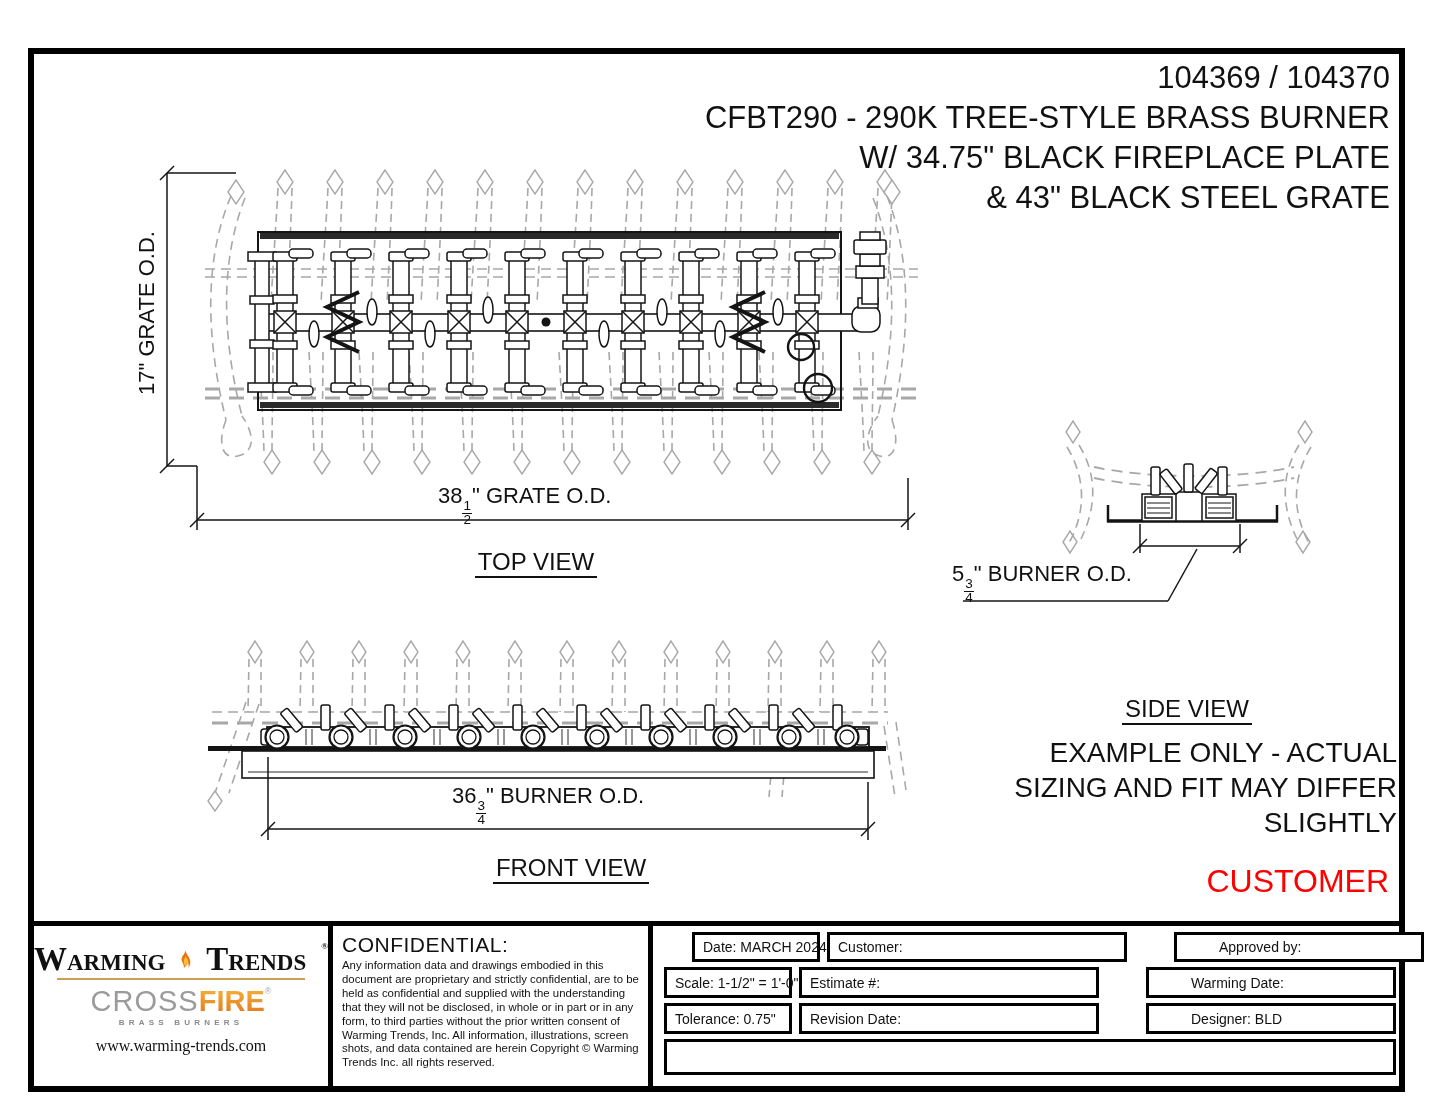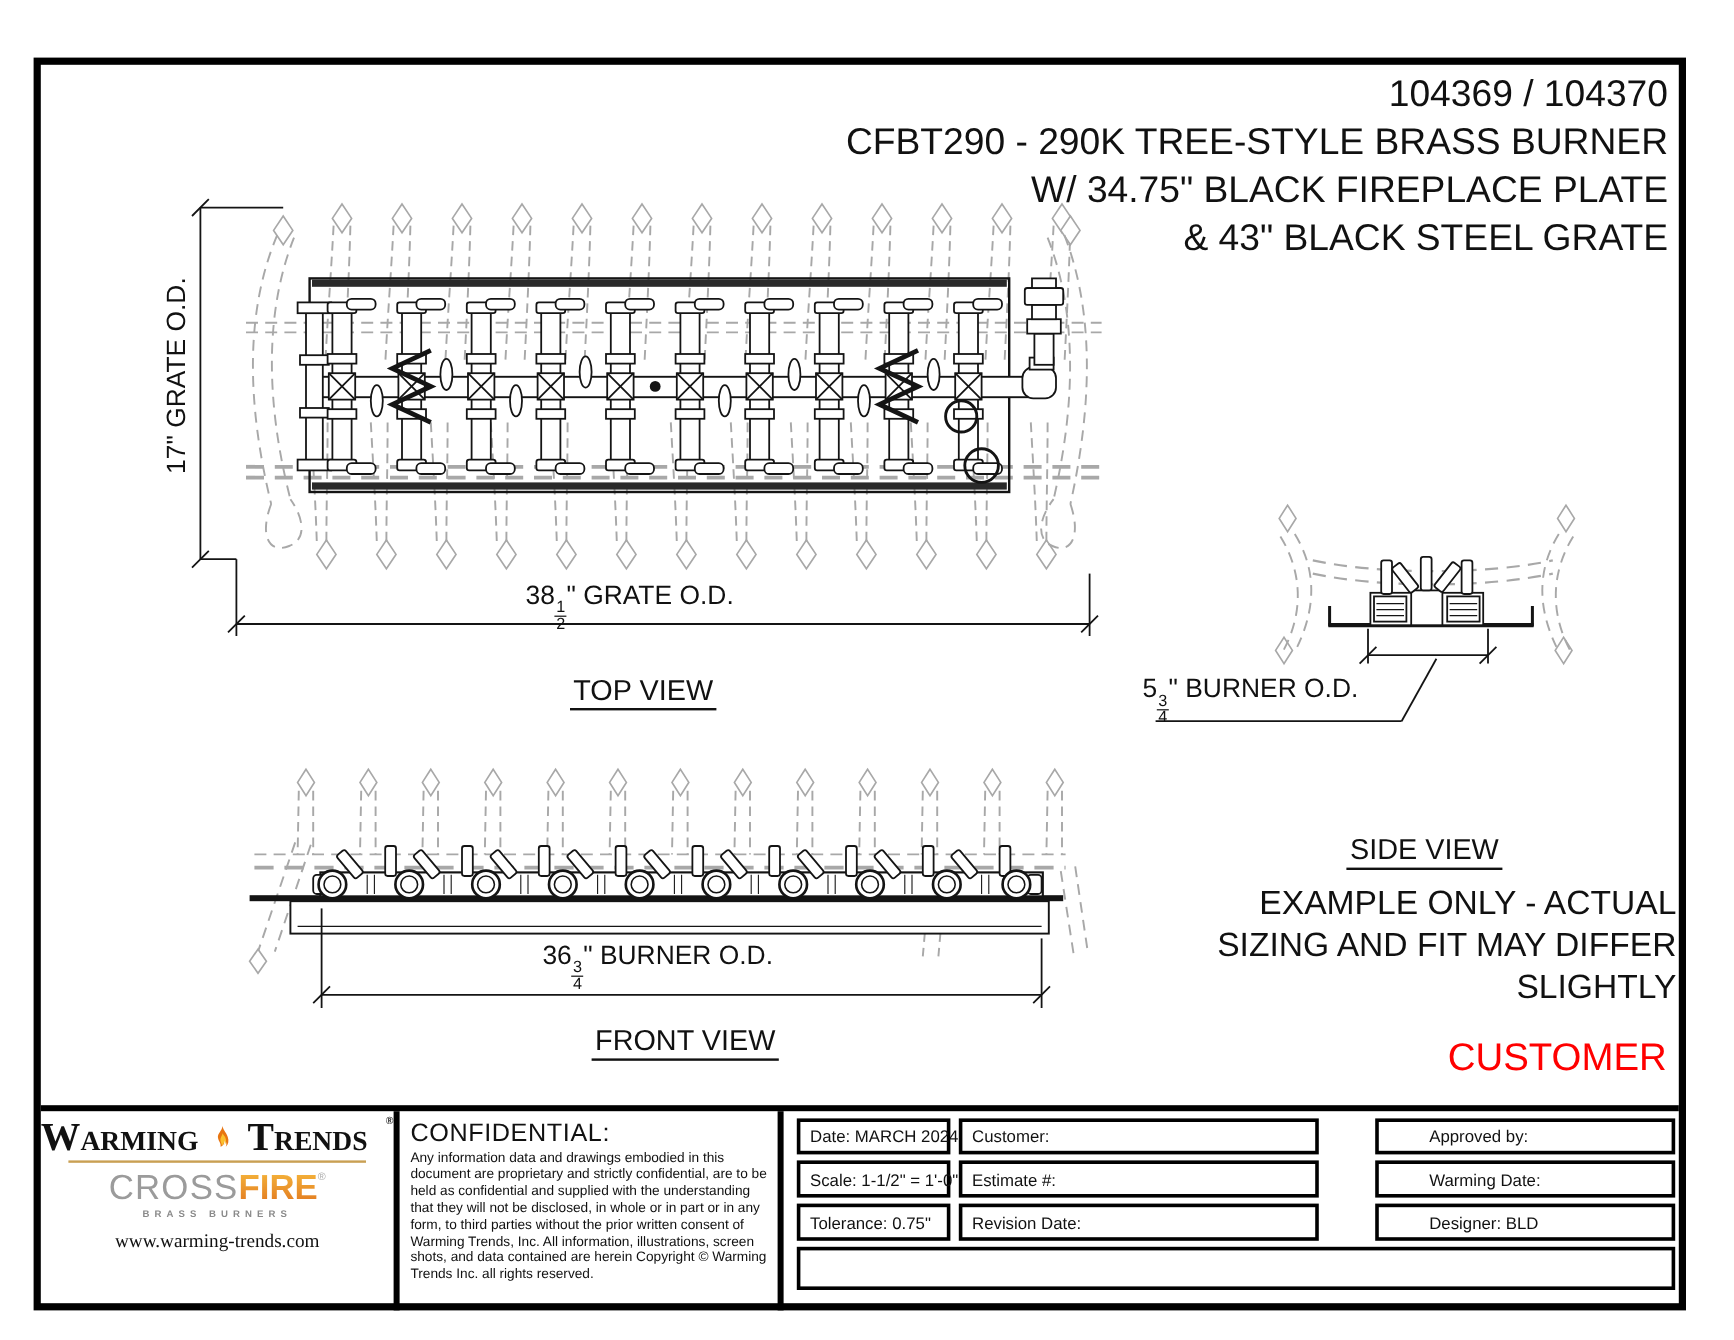--- a/index.html
+++ b/index.html
@@ -5,21 +5,21 @@
   html,body{margin:0;padding:0;background:#fff;}
   .page{position:relative;width:1445px;height:1117px;background:#fff;overflow:hidden;
         font-family:"Liberation Sans",sans-serif;color:#111;}
   .frame{position:absolute;left:28px;top:48px;width:1365px;height:1032px;border:6px solid #000;}
   .drawing{position:absolute;left:0;top:0;width:1445px;height:1117px;}
 
   .title-block{position:absolute;top:58px;right:55px;text-align:right;font-size:31px;line-height:40px;}
 
   .view-label{position:absolute;text-align:center;font-size:24px;}
   .view-label span{border-bottom:2px solid #111;padding:0 3px 1px;}
-  .lbl-top{left:446px;top:562px;width:180px;}
+  .lbl-top{left:446px;top:548px;width:180px;}
   .lbl-side{left:1097px;top:695px;width:180px;}
   .lbl-front{left:476px;top:854px;width:190px;}
 
   .dim{position:absolute;font-size:22px;white-space:nowrap;}
   .frac{display:inline-flex;flex-direction:column;align-items:center;line-height:.95;
         font-size:13.5px;vertical-align:-7px;}
   .frac .fn{border-bottom:1.4px solid #111;padding:0 1px;}
   .dim-43{left:438px;top:483px;}
   .dim-36{left:452px;top:783px;}
   .dim-5{left:952px;top:561px;}
@@ -29,25 +29,25 @@
   .customer{position:absolute;right:56px;top:863px;font-size:32px;color:#ff0000;}
 
   .footer{position:absolute;left:34px;top:921px;width:1365px;height:166px;border-top:5px solid #000;}
   .logo-box{position:absolute;left:0;top:0;width:294px;height:100%;border-right:5px solid #000;}
   .conf-box{position:absolute;left:299px;top:0;width:320px;height:100%;border-right:5px solid #000;
             padding:7px 9px;box-sizing:border-box;}
   .table-box{position:absolute;left:624px;top:0;right:0;height:100%;}
   .cell{position:absolute;border:3px solid #000;display:flex;align-items:center;padding-left:8px;
         font-size:14px;box-sizing:border-box;background:#fff;white-space:nowrap;}
   .c1{left:6px;width:128px;}  .c2{left:141px;width:300px;}  .c3{left:488px;width:250px;padding-left:42px;}
-  .r1{top:6px;height:30px;}  .r2{top:41px;height:31px;}  .r3{top:77px;height:31px;}
+  .r1{top:6px;height:30px;margin-left:28px;}  .r2{top:41px;height:31px;}  .r3{top:77px;height:31px;}
   .rspan{left:6px;top:113px;height:36px;width:732px;}
 
   .brand{font-family:"Liberation Serif",serif;font-variant:small-caps;font-weight:600;font-size:33px;
-         display:flex;align-items:baseline;justify-content:space-between;gap:15px;line-height:1;}
+         display:flex;align-items:baseline;justify-content:space-between;gap:15px;margin-top:12px;line-height:1;}
   .brand .reg{font-size:9px;vertical-align:top;align-self:flex-start;margin-top:4px;}
   .gold-rule{width:248px;height:2px;background:#c9a053;margin:2px auto 7px;}
   .crossfire{text-align:center;font-size:29px;line-height:1;}
   .cf-gray{color:#9b9b9b;font-weight:300;letter-spacing:1px;}
   .cf-orange{font-weight:700;background:linear-gradient(180deg,#f6b93d,#e0731d);
              -webkit-background-clip:text;background-clip:text;color:transparent;}
   .cf-reg{font-size:9px;color:#aaa;vertical-align:top;}
   .tagline{text-align:center;font-size:8px;letter-spacing:4.2px;color:#8a8a8a;font-weight:700;margin-top:2px;}
   .website{text-align:center;font-family:"Liberation Serif",serif;font-size:16px;margin-top:10px;color:#111;}
 

